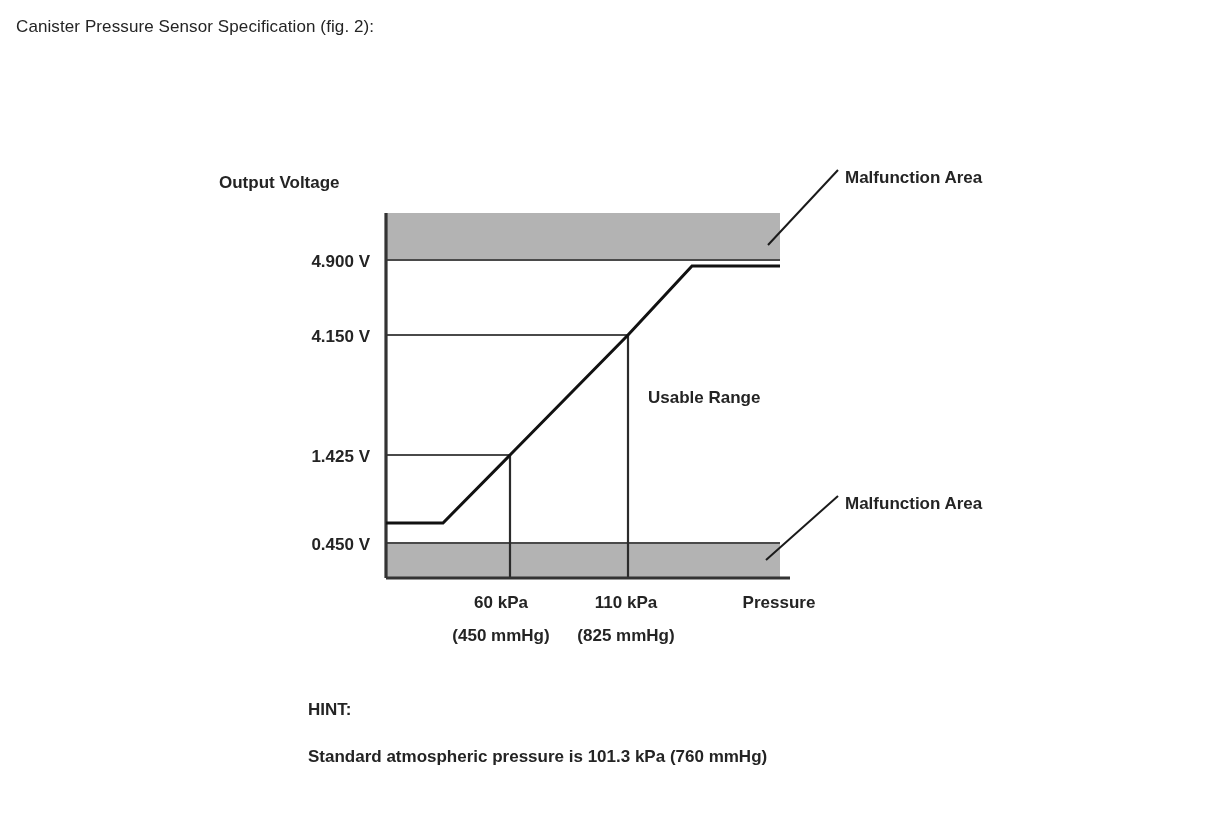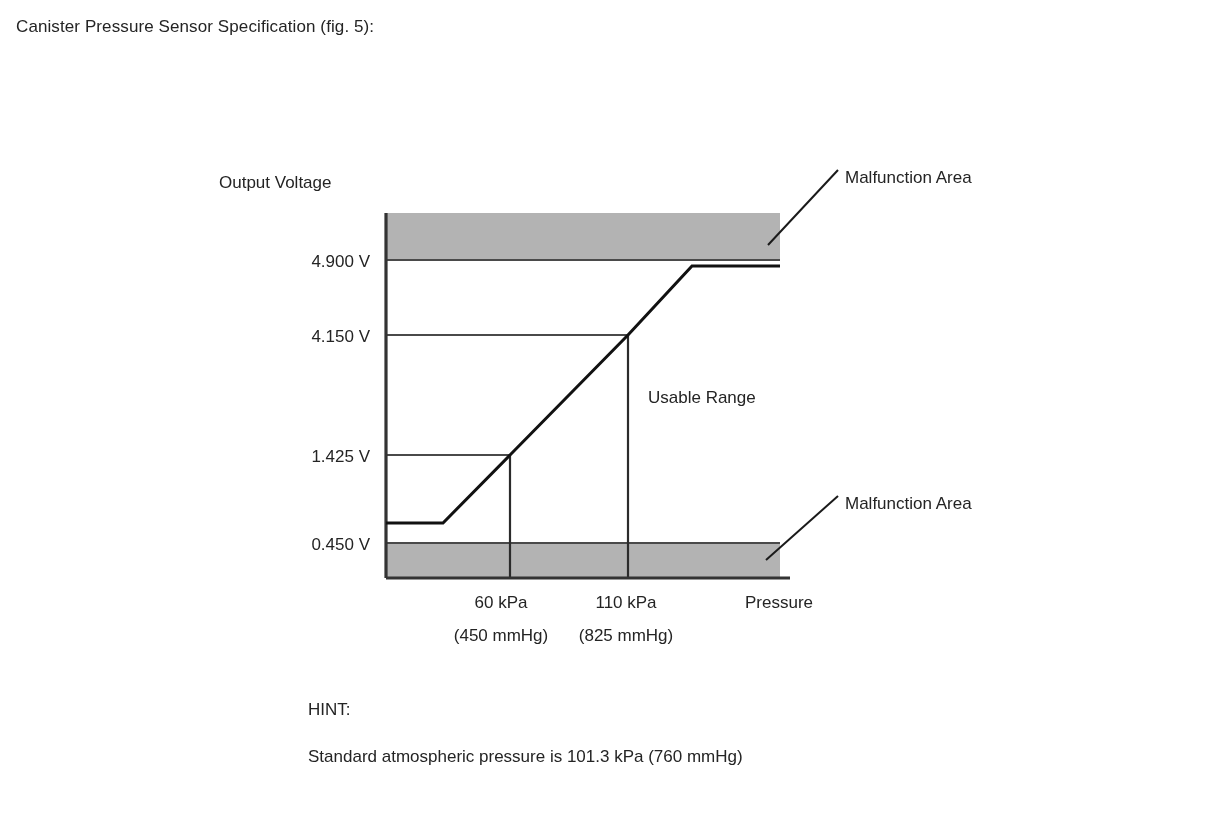--- a/index.html
+++ b/index.html
@@ -24,20 +24,21 @@
     letter-spacing: 0.1px;
     color: #242424;
     white-space: nowrap;
   }
   #figure-wrap {
     position: absolute;
     left: 0;
     top: 0;
     width: 1210px;
     height: 814px;
+    font-weight: bold;
   }
   svg#spec-figure {
     display: block;
     width: 1210px;
     height: 814px;
   }
   svg#spec-figure text {
     font-family: "Liberation Sans", sans-serif;
     fill: #242424;
   }
@@ -50,21 +51,21 @@
   .grid-line    { stroke: #4a4a4a; stroke-width: 2; fill: none; }
   .drop-line    { stroke: #2b2b2b; stroke-width: 2.2; fill: none; }
   .curve-line   { stroke: #111111; stroke-width: 3; fill: none;
                   stroke-linejoin: miter; stroke-linecap: butt; }
   .leader-line  { stroke: #1a1a1a; stroke-width: 2; fill: none; }
   .band         { stroke: none; }
 </style>
 </head>
 <body>
 
-<div id="caption">Canister Pressure Sensor Specification (fig. 5):</div>
+<div id="caption">Canister Pressure Sensor Specification (fig. 2):</div>
 
 <div id="figure-wrap">
   <svg id="spec-figure" viewBox="0 0 1210 814" xmlns="http://www.w3.org/2000/svg">
 
     <rect class="band" x="386" y="213" width="394" height="47" fill="#b3b3b3"></rect>
     <rect class="band" x="386" y="543" width="394" height="35" fill="#b3b3b3"></rect>
 
     <line class="grid-line" x1="386" y1="260" x2="780" y2="260"></line>
     <line class="grid-line" x1="386" y1="335" x2="628" y2="335"></line>
     <line class="grid-line" x1="386" y1="455" x2="510" y2="455"></line>

